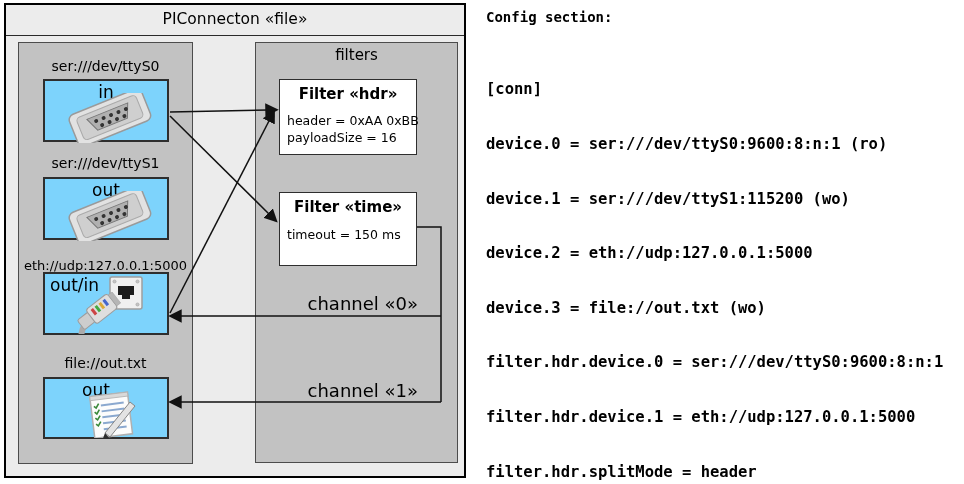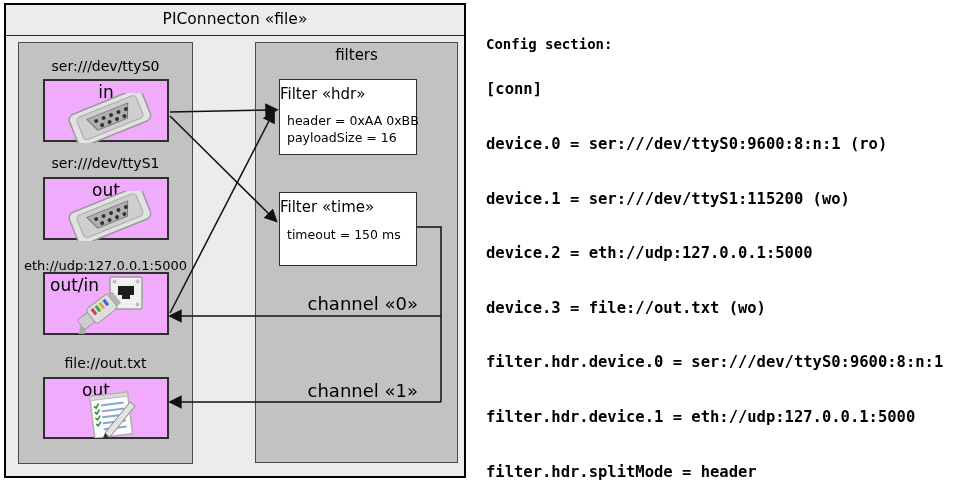--- a/index.html
+++ b/index.html
@@ -29,57 +29,57 @@
   .filters-panel { left:249px; top:37px; width:203px; height:421px; }
 
   .dev-label {
     position:absolute; left:0; width:100%; text-align:center;
     font-size:14px; line-height:17px; white-space:nowrap;
   }
   .dev-label.small { font-size:13px; }
 
   .device-box {
     position:absolute; left:24px; width:126px; height:63px;
-    background:#f0abfc; border:2px solid #2e2e2e;
+    background:#7dd3fc; border:2px solid #2e2e2e;
   }
   .dev-dir {
     position:absolute; top:1px; left:0; right:0;
     text-align:center; font-size:17px; line-height:20px;
   }
   .dev-dir.topleft { text-align:left; left:5px; right:auto; }
 
   .filters-label {
     position:absolute; top:3px; left:0; width:100%;
     text-align:center; font-size:15px;
   }
   .filter-box {
     position:absolute; left:23px; width:138px;
     background:#fff; border:1.5px solid #2e2e2e;
   }
-  .filter-title { margin-top:5px; font-size:15px; }
+  .filter-title { margin-top:5px; text-align:center; font-size:15px;font-weight:bold; }
   .filter-props {
     position:absolute; left:7px; right:4px; font-size:12.5px; line-height:16.5px;
     white-space:nowrap;
   }
   .channel-label {
     position:absolute; right:39px; font-size:18px; white-space:nowrap;
   }
 
   .icon { position:absolute; }
 
   
   .wires {
     position:absolute; left:0; top:0; width:964px; height:484px;
     pointer-events:none;
   }
 
   
   .config-heading {
     position:absolute; left:486px; top:9px;
-    font-family:"DejaVu Sans Mono", monospace; font-weight:bold; font-size:14px;margin-top:27px;
+    font-family:"DejaVu Sans Mono", monospace; font-weight:bold; font-size:14px;
   }
   .config-lines {
     position:absolute; left:486px; top:44px;
     font-family:"DejaVu Sans Mono", monospace; font-weight:bold;
     font-size:15.5px; line-height:18.2px; white-space:pre;
   }
 </style>
 </head>
 <body>
 

